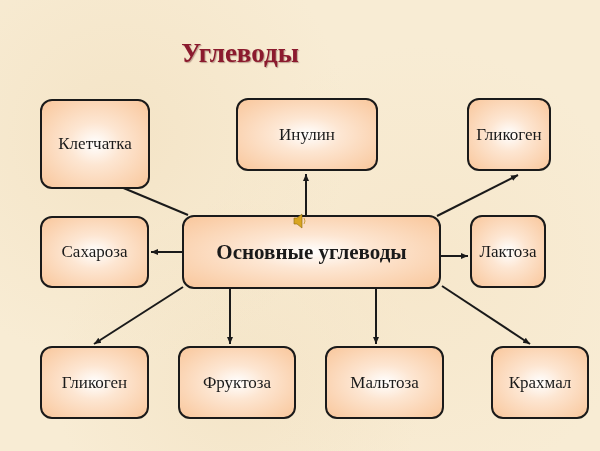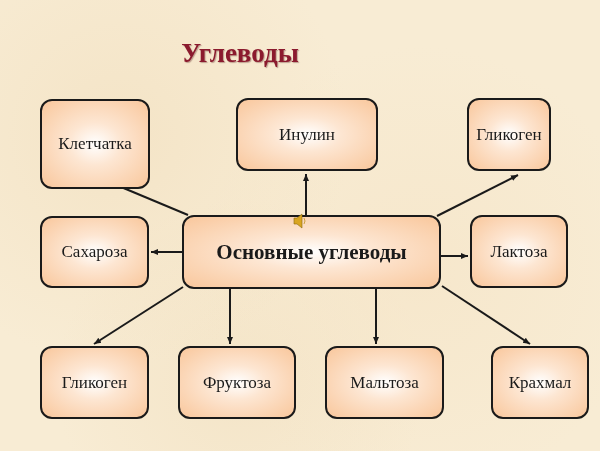--- a/index.html
+++ b/index.html
@@ -69,21 +69,21 @@
 </div>
 <div class="box" style="left:467px;top:98px;width:84px;height:73px;">
   <span>Гликоген</span>
 </div>
 <div class="box" style="left:40px;top:216px;width:109px;height:72px;">
   <span>Сахароза</span>
 </div>
 <div class="box center-box" style="left:182px;top:215px;width:259px;height:74px;">
   <span>Основные углеводы</span>
 </div>
-<div class="box" style="left:470px;top:215px;width:98px;height:73px;">
+<div class="box" style="left:470px;top:215px;width:76px;height:73px;">
   <span>Лактоза</span>
 </div>
 <div class="box" style="left:40px;top:346px;width:109px;height:73px;">
   <span>Гликоген</span>
 </div>
 <div class="box" style="left:178px;top:346px;width:118px;height:73px;">
   <span>Фруктоза</span>
 </div>
 <div class="box" style="left:325px;top:346px;width:119px;height:73px;">
   <span>Мальтоза</span>

